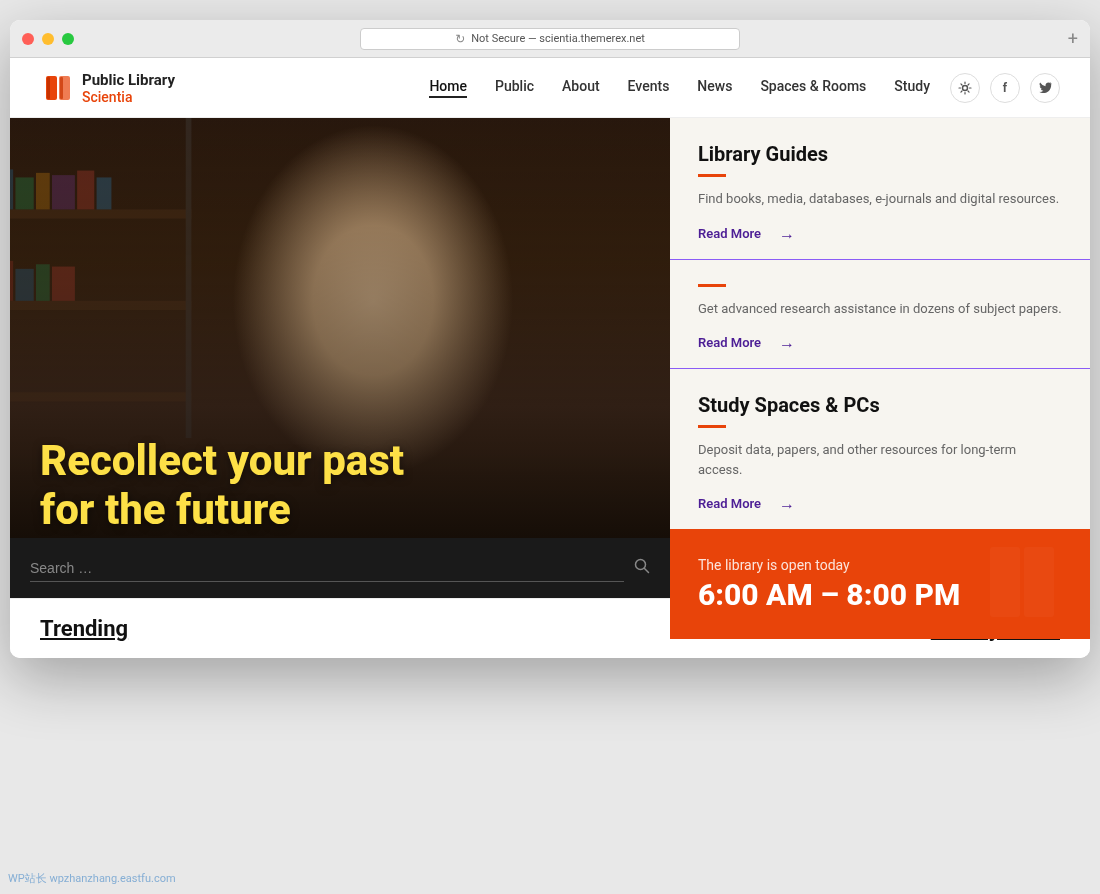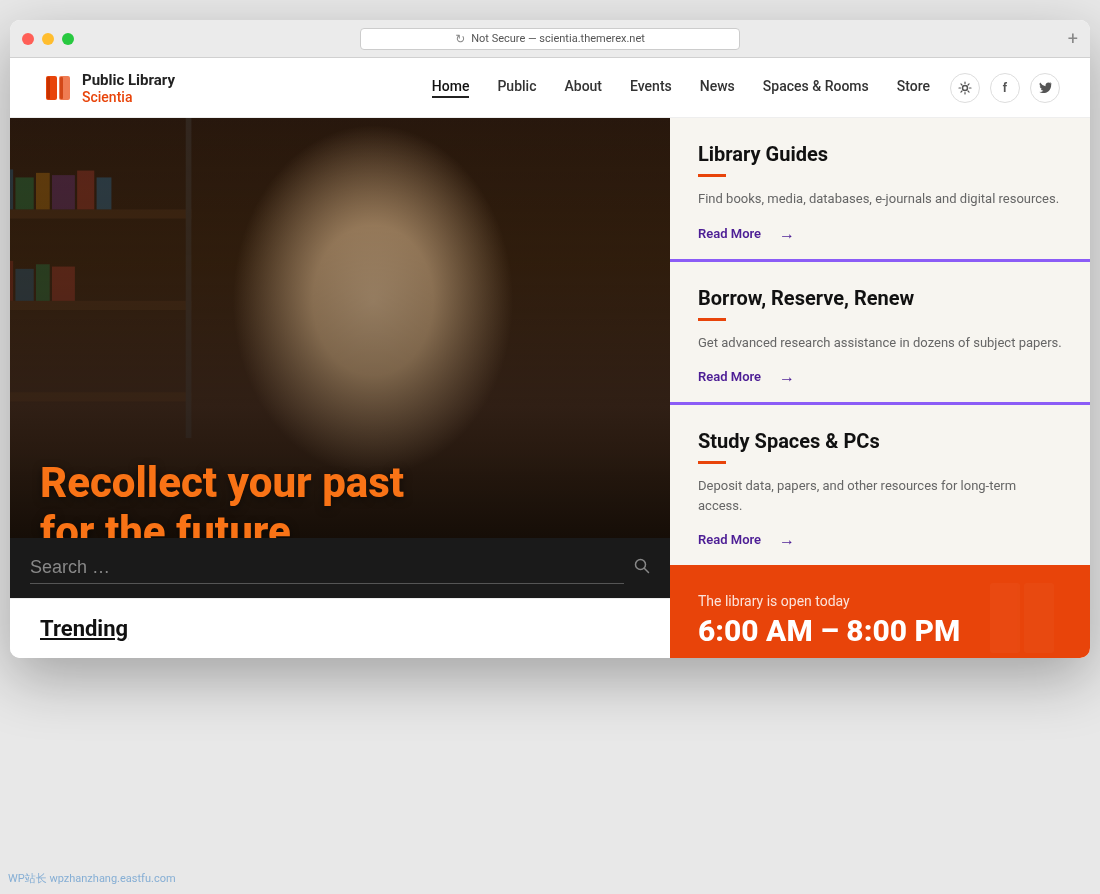--- a/index.html
+++ b/index.html
@@ -182,24 +182,24 @@
       top: 0;
       left: 0;
       width: 100%;
       height: 100%;
       background: 
         linear-gradient(to bottom, rgba(0,0,0,0.1) 0%, rgba(0,0,0,0.4) 70%, rgba(0,0,0,0.7) 100%);
     }
 
     .hero-text {
       position: absolute;
-      bottom: 42px;
+      bottom: 64px;
       left: 30px;
       right: 30px;
-      color: #f97316;
+      color: #fde047;
     }
 
     .hero-headline {
       font-size: 42px;
       font-weight: 800;
       line-height: 1.15;
       text-shadow: 0 2px 8px rgba(0,0,0,0.5);
     }
 
     
@@ -213,21 +213,21 @@
       display: flex;
       align-items: center;
       padding: 0 20px;
     }
 
     .hero-search-input {
       background: transparent;
       border: none;
       border-bottom: 1px solid #555;
       color: #7dd3fc;
-      font-size: 18px;
+      font-size: 14px;
       width: 100%;
       outline: none;
       padding: 5px 0;
     }
 
     .hero-search-input::placeholder { color: #888; }
 
     .search-icon-btn {
       color: #888;
       cursor: pointer;
@@ -239,21 +239,21 @@
     .hero-sidebar {
       flex: 1;
       background: #f7f5f0;
       display: flex;
       flex-direction: column;
     }
 
     .guide-panel {
       flex: 1;
       padding: 24px 28px 16px;
-      border-bottom: 3px solid #8b5cf6;
+      border-bottom: 1px solid #8b5cf6;
     }
 
     .guide-title {
       font-size: 20px;
       font-weight: 700;
       color: #111;
       margin-bottom: 8px;
     }
 
     .guide-accent {
@@ -393,21 +393,21 @@
       </div>
     </div>
 
     <nav class="main-nav">
       <a class="nav-item active">Home</a>
       <a class="nav-item">Public</a>
       <a class="nav-item">About</a>
       <a class="nav-item">Events</a>
       <a class="nav-item">News</a>
       <a class="nav-item">Spaces &amp; Rooms</a>
-      <a class="nav-item">Store</a>
+      <a class="nav-item">Study</a>
     </nav>
 
     <div class="nav-social">
       <div class="social-icon-btn">
         <svg width="14" height="14" viewBox="0 0 14 14" fill="none">
           <circle cx="7" cy="7" r="2.5" stroke="#555" stroke-width="1.5"></circle>
           <path d="M7 1v1.5M7 11.5V13M1 7h1.5M11.5 7H13M2.93 2.93l1.06 1.06M10.01 10.01l1.06 1.06M2.93 11.07l1.06-1.06M10.01 3.99l1.06-1.06" stroke="#555" stroke-width="1.2" stroke-linecap="round"></path>
         </svg>
       </div>
       <div class="social-icon-btn">
@@ -476,21 +476,20 @@
         <div class="guide-title">Library Guides</div>
         <div class="guide-accent"></div>
         <div class="guide-desc">Find books, media, databases, e-journals and digital resources.</div>
         <a class="read-more-link">
           <span>Read More</span>
           <span class="arrow-right">→</span>
         </a>
       </div>
 
       <div class="guide-panel">
-        <div class="guide-title">Borrow, Reserve, Renew</div>
         <div class="guide-accent"></div>
         <div class="guide-desc">Get advanced research assistance in dozens of subject papers.</div>
         <a class="read-more-link">
           <span>Read More</span>
           <span class="arrow-right">→</span>
         </a>
       </div>
 
       <div class="guide-panel" style="border-bottom:none;">
         <div class="guide-title">Study Spaces &amp; PCs</div>

